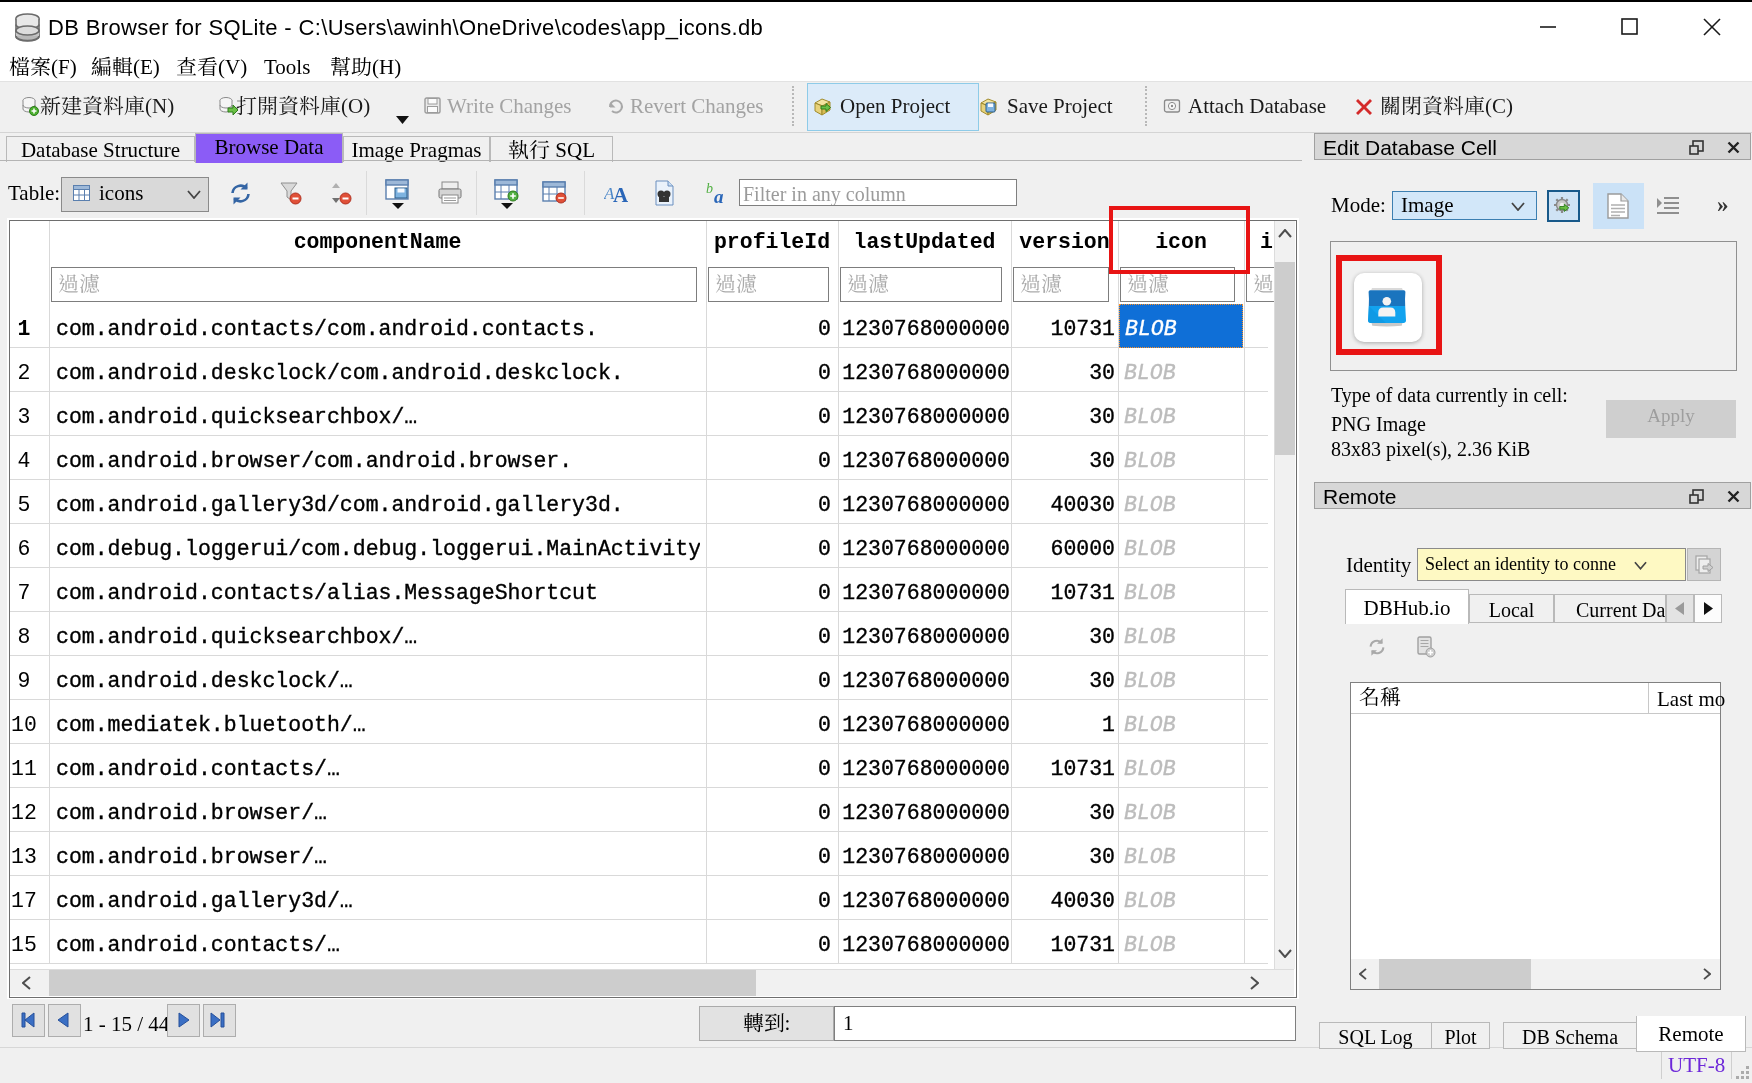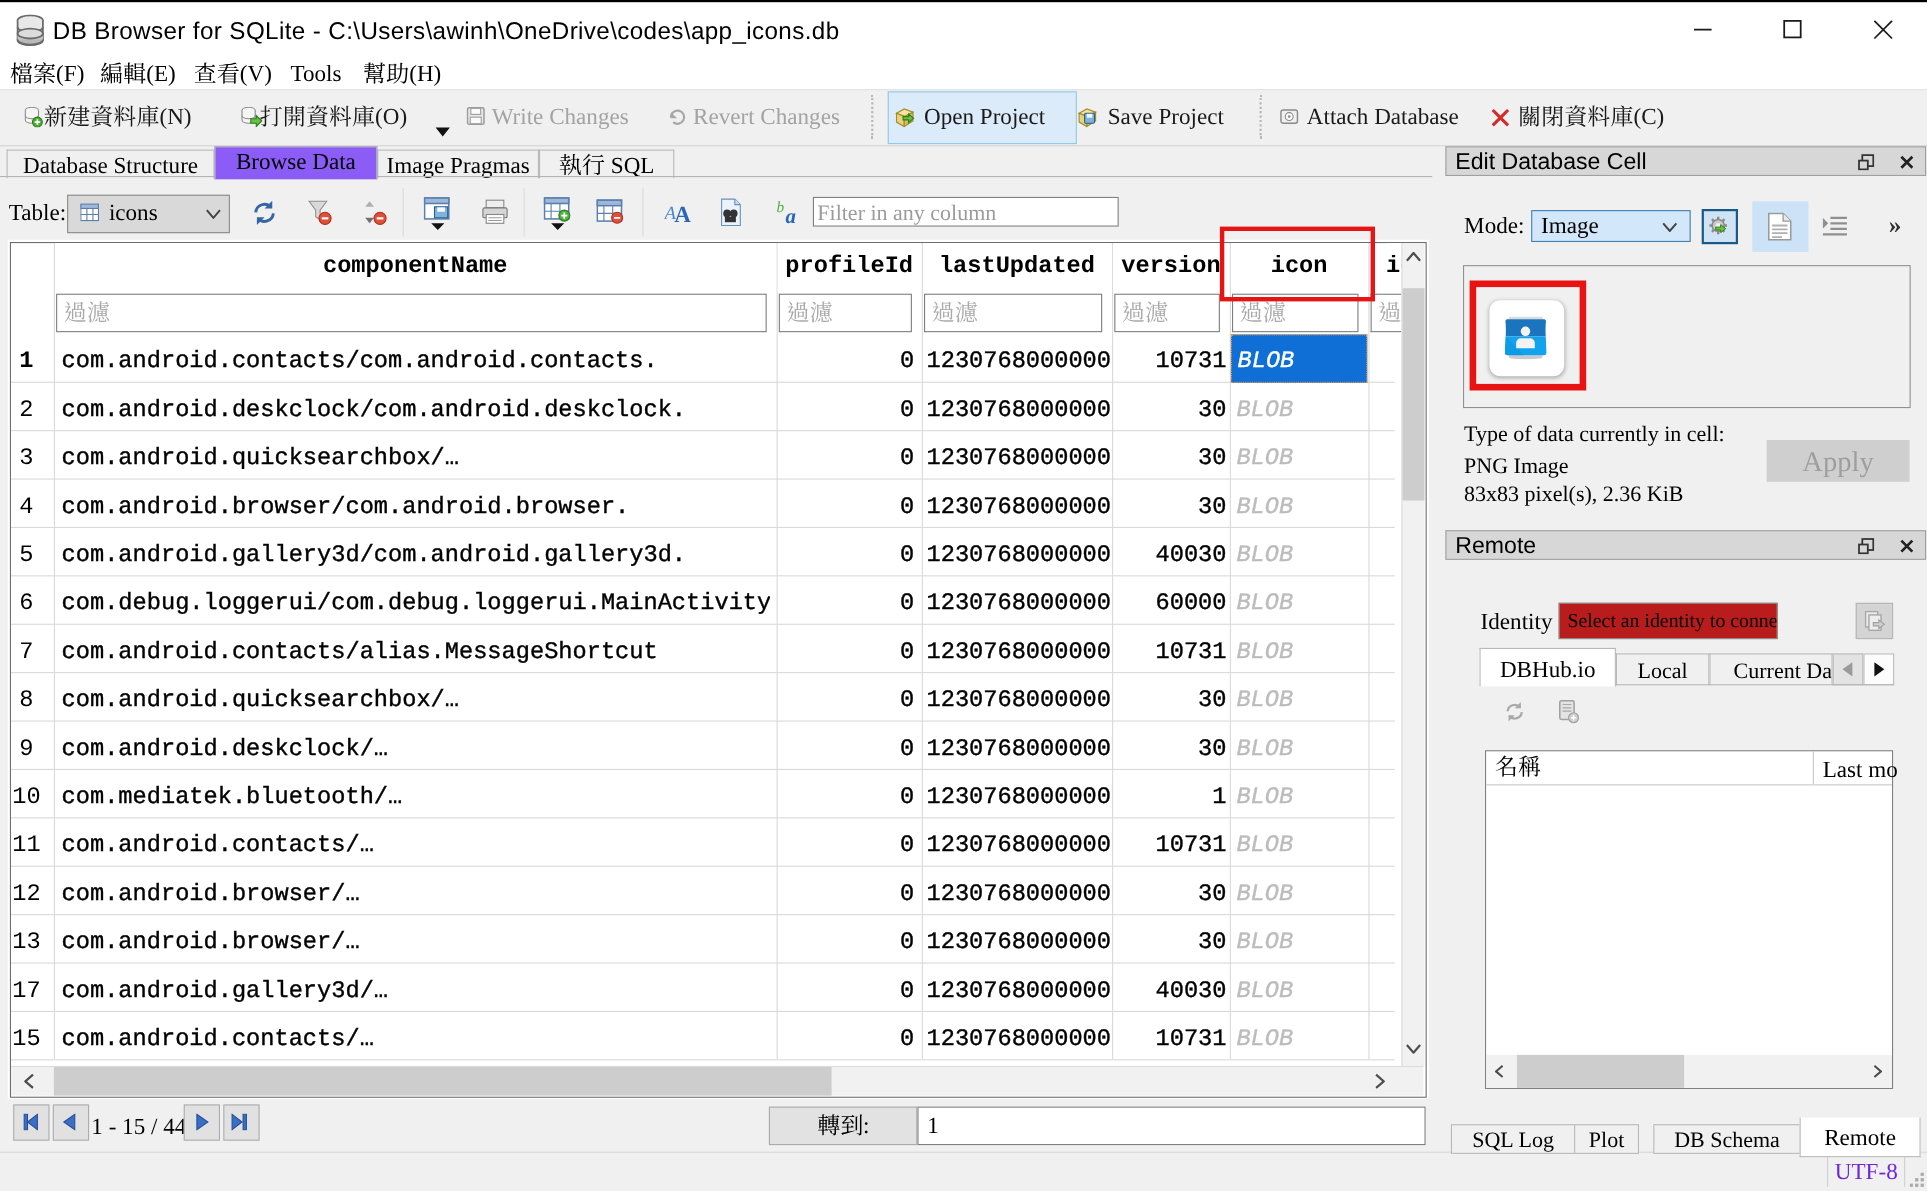--- a/index.html
+++ b/index.html
@@ -547,32 +547,32 @@
  <path d="M3.5,36 h31 l-0.8,2.7 c-10,1.1 -19.5,1.1 -29.4,0 Z" fill="#c9c9c9"></path>
  <path d="M0.6,5 C0.6,3.8 1.5,3.2 2.8,3.2 L35.2,3.2 C36.5,3.2 37.4,3.8 37.4,5 C37,9.6 36.9,14.3 37.2,18.9 L0.8,18.9 C1.1,14.3 1.0,9.6 0.6,5 Z" fill="#1a74be"></path>
  <path d="M0.8,18.9 L37.2,18.9 C37.5,23.6 37.7,28.4 38,33.4 C38,35 37,35.9 35.5,35.9 L2.5,35.9 C1,35.9 0,35 0,33.4 C0.3,28.4 0.5,23.6 0.8,18.9 Z" fill="#12a3ef"></path>
  <path d="M0.8,18.9 L17.8,35.9 L2.5,35.9 C1,35.9 0,35 0,33.4 C0.3,28.4 0.5,23.6 0.8,18.9 Z" fill="#0d93dd" opacity="0.55"></path>
  <circle cx="18.8" cy="14.2" r="4.3" fill="#f3f3f3"></circle>
  <path d="M10.3,29.6 V25.4 C10.3,22.4 12.2,20.6 15.1,20.6 H22.5 C25.4,20.6 27.3,22.4 27.3,25.4 V29.6 Z" fill="#f3f3f3"></path>
 </svg>
 <div class="abs" style="left:1336px;top:255px;width:106px;height:100px;border:6px solid #e81414;box-sizing:border-box;z-index:9"></div>
 <div class="abs" style="left:1331px;top:381px;font-size:20px;line-height:29px">Type of data currently in cell:<br>PNG Image</div>
 <div class="abs" style="left:1331px;top:438px;font-size:20px">83x83 pixel(s), 2.36 KiB</div>
-<div class="abs" style="left:1606px;top:400px;width:130px;height:38px;background:#cfcfcf;text-align:center;font-size:26px;color:#9e9e9e;padding-top:5px;box-sizing:border-box">Apply</div>
+<div class="abs" style="left:1606px;top:400px;width:130px;height:38px;background:#cfcfcf;text-align:center;font-size:19px;color:#9e9e9e;padding-top:5px;box-sizing:border-box">Apply</div>
 <div class="dockhdr" style="top:482px">Remote
  <svg class="abs" style="left:374px;top:6px" width="15" height="15" viewBox="0 0 15 15">
       <rect x="4" y="1" width="10" height="10" fill="none" stroke="#333" stroke-width="1.6"></rect>
       <rect x="1" y="6" width="8" height="8" fill="#d7d7d7" stroke="#333" stroke-width="1.6"></rect>
     </svg>
  <svg class="abs" style="left:412px;top:7px" width="13" height="13" viewBox="0 0 13 13">
       <path d="M1.5,1.5 L11.5,11.5 M11.5,1.5 L1.5,11.5" stroke="#222" stroke-width="2.4"></path>
     </svg>
 </div>
 <div class="abs" style="left:1346px;top:553px;font-size:21px">Identity</div>
-<div class="abs" style="left:1417px;top:548px;width:199px;height:33px;background:#b91c1c;border:1px solid #8a8a8a;box-sizing:border-box;overflow:hidden;white-space:nowrap">
+<div class="abs" style="left:1417px;top:548px;width:269px;height:33px;background:#fef9c3;border:1px solid #8a8a8a;box-sizing:border-box;overflow:hidden;white-space:nowrap">
  <span class="abs" style="left:7px;top:5px;font-size:18px">Select an identity to conne</span>
  <svg class="abs" style="left:216px;top:12px" width="13" height="9" viewBox="0 0 14 9">
       <path d="M1,1 L7,8 L13,1" fill="none" stroke="#444" stroke-width="1.8"></path>
     </svg>
 </div>
 <div class="abs" style="left:1687px;top:548px;width:34px;height:33px;background:#d4d4d4;border:1px solid #b5b5b5;box-sizing:border-box">
  <svg class="abs" style="left:7px;top:6px" width="19" height="20" viewBox="0 0 19 20">
   <rect x="1" y="1" width="11" height="14" fill="#ededed" stroke="#a8a8a8" stroke-width="1.3"></rect>
   <rect x="4" y="4" width="11" height="14" fill="#ededed" stroke="#a8a8a8" stroke-width="1.3"></rect>
   <path d="M8,11 h5 v-2.5 l5,4 -5,4 v-2.5 h-5 z" fill="#cfcfcf" stroke="#a0a0a0"></path>

